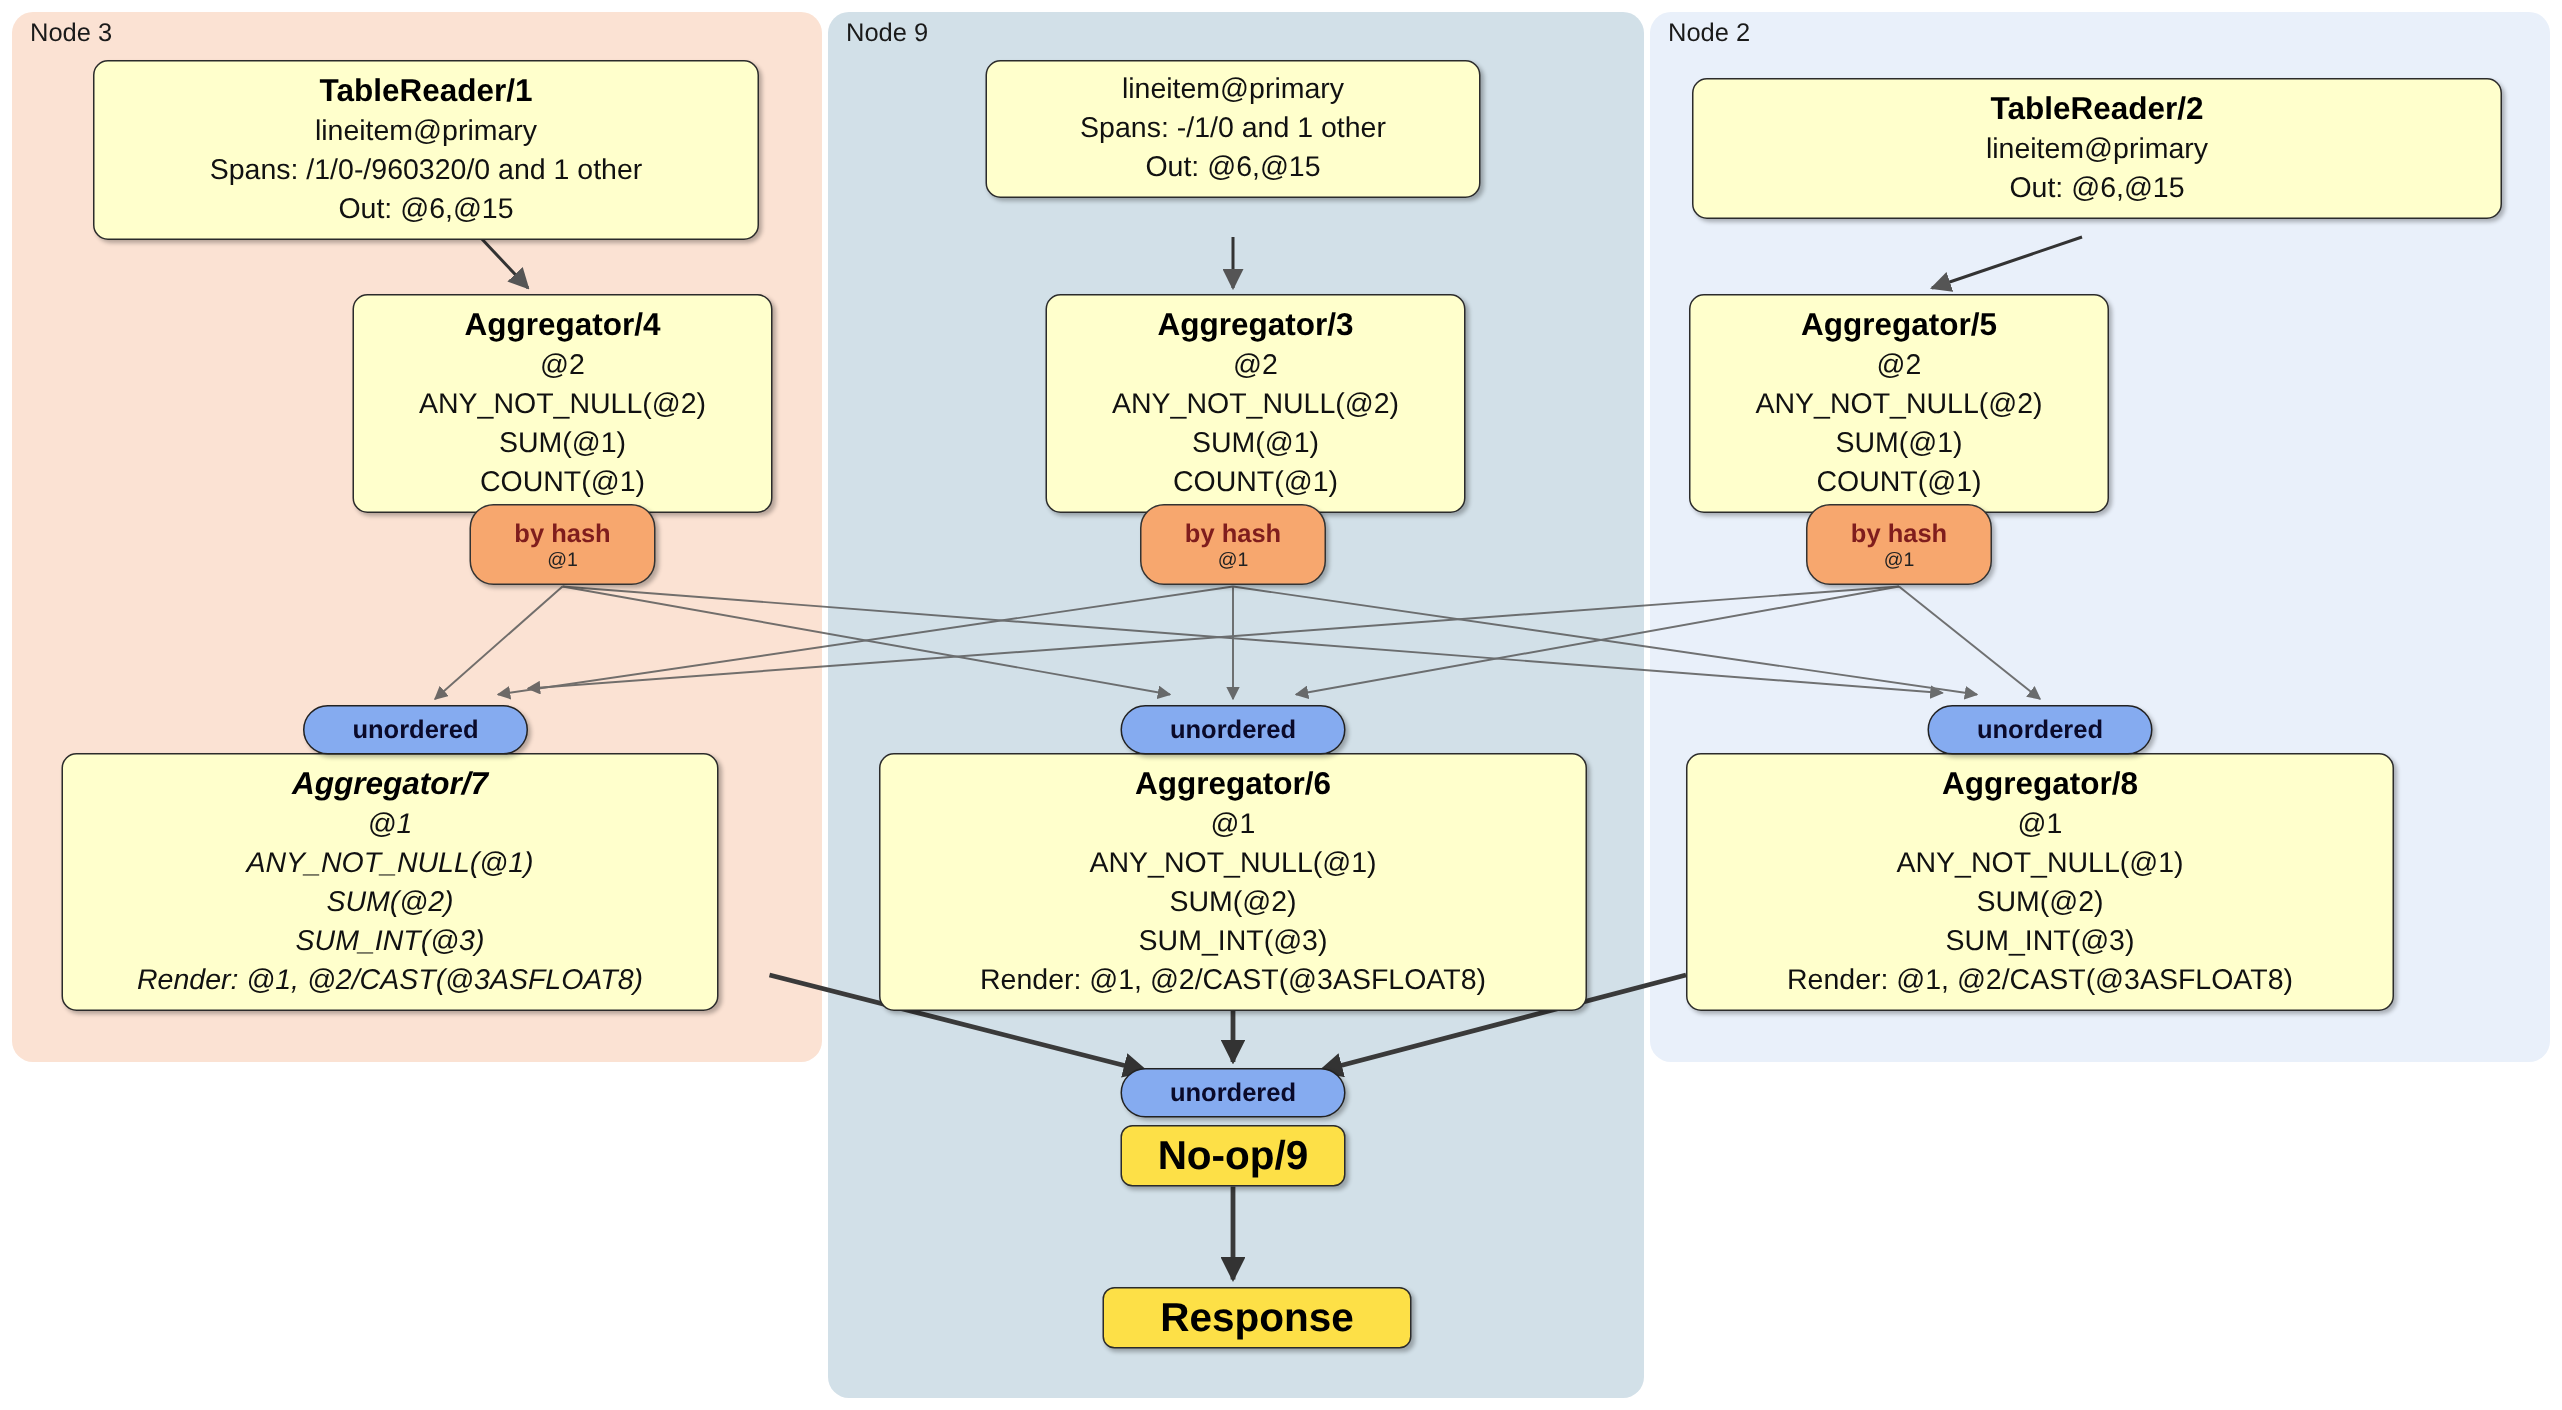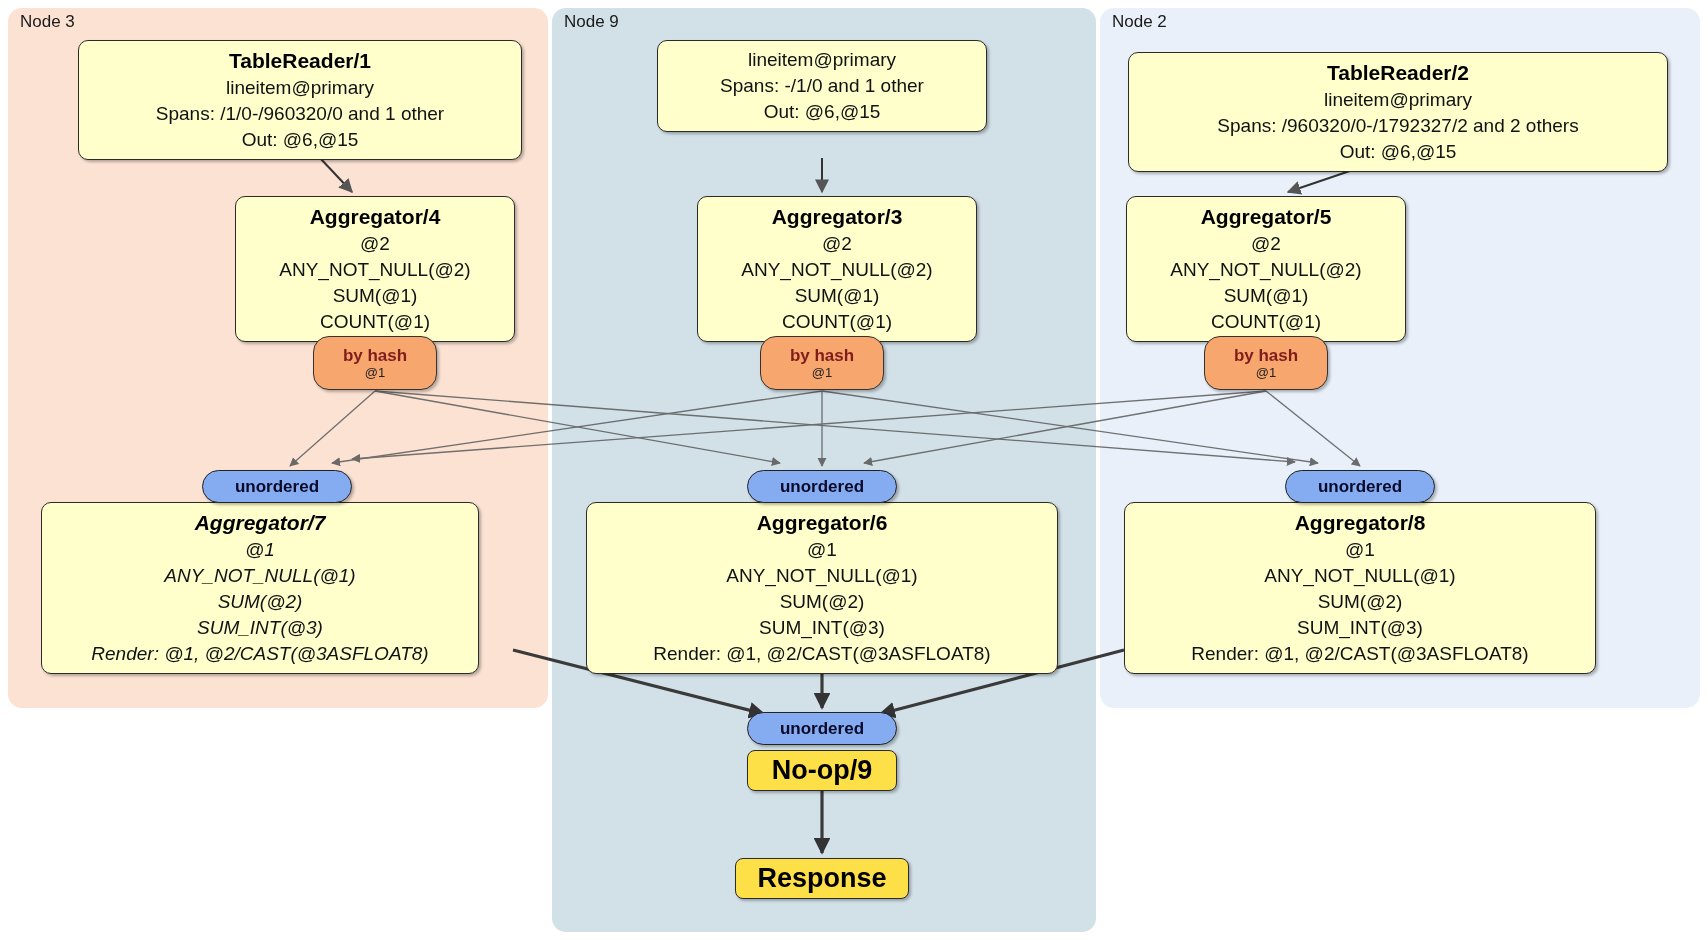--- a/index.html
+++ b/index.html
@@ -68,21 +68,21 @@
       <line x1="513" y1="650" x2="764" y2="714" marker-end="url(#arrBig)"></line>
       <line x1="822" y1="674" x2="822" y2="708" marker-end="url(#arrBig)"></line>
       <line x1="1124" y1="650" x2="880" y2="714" marker-end="url(#arrBig)"></line>
     </g>
 
     <g stroke="#3a3a3a" stroke-width="3.2" fill="none">
       <line x1="822" y1="791" x2="822" y2="853" marker-end="url(#arrBig)"></line>
     </g>
   </svg>
 
-  <div class="box" style="left:78px;top:40px;width:444px;">
+  <div class="box" style="left:62px;top:40px;width:444px;">
     <div class="box-title">TableReader/1</div>
     <div class="box-line">lineitem@primary</div>
     <div class="box-line">Spans: /1/0-/960320/0 and 1 other</div>
     <div class="box-line">Out: @6,@15</div>
   </div>
 
   <div class="box" style="left:235px;top:196px;width:280px;">
     <div class="box-title">Aggregator/4</div>
     <div class="box-line">@2</div>
     <div class="box-line">ANY_NOT_NULL(@2)</div>
@@ -132,21 +132,20 @@
     <div class="box-line">@1</div>
     <div class="box-line">ANY_NOT_NULL(@1)</div>
     <div class="box-line">SUM(@2)</div>
     <div class="box-line">SUM_INT(@3)</div>
     <div class="box-line">Render: @1, @2/CAST(@3ASFLOAT8)</div>
   </div>
 
   <div class="box" style="left:1128px;top:52px;width:540px;">
     <div class="box-title">TableReader/2</div>
     <div class="box-line">lineitem@primary</div>
-    <div class="box-line">Spans: /960320/0-/1792327/2 and 2 others</div>
     <div class="box-line">Out: @6,@15</div>
   </div>
 
   <div class="box" style="left:1126px;top:196px;width:280px;">
     <div class="box-title">Aggregator/5</div>
     <div class="box-line">@2</div>
     <div class="box-line">ANY_NOT_NULL(@2)</div>
     <div class="box-line">SUM(@1)</div>
     <div class="box-line">COUNT(@1)</div>
   </div>
@@ -164,15 +163,15 @@
     <div class="box-line">ANY_NOT_NULL(@1)</div>
     <div class="box-line">SUM(@2)</div>
     <div class="box-line">SUM_INT(@3)</div>
     <div class="box-line">Render: @1, @2/CAST(@3ASFLOAT8)</div>
   </div>
 
   <div class="sync-pill" style="left:747px;top:712px;">unordered</div>
 
   <div class="small-box" style="left:747px;top:750px;width:150px;height:41px;">No-op/9</div>
 
-  <div class="small-box" style="left:735px;top:858px;width:174px;height:41px;">Response</div>
+  <div class="small-box" style="left:735px;top:858px;width:206px;height:41px;">Response</div>
 
 </div>
 
 </body></html>

